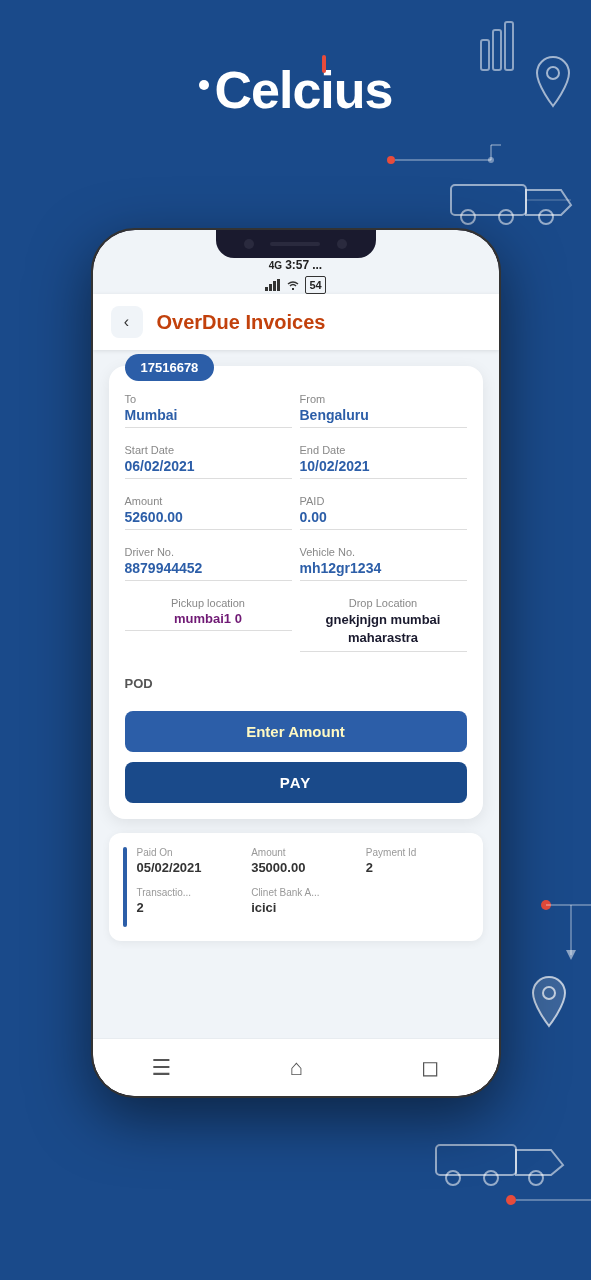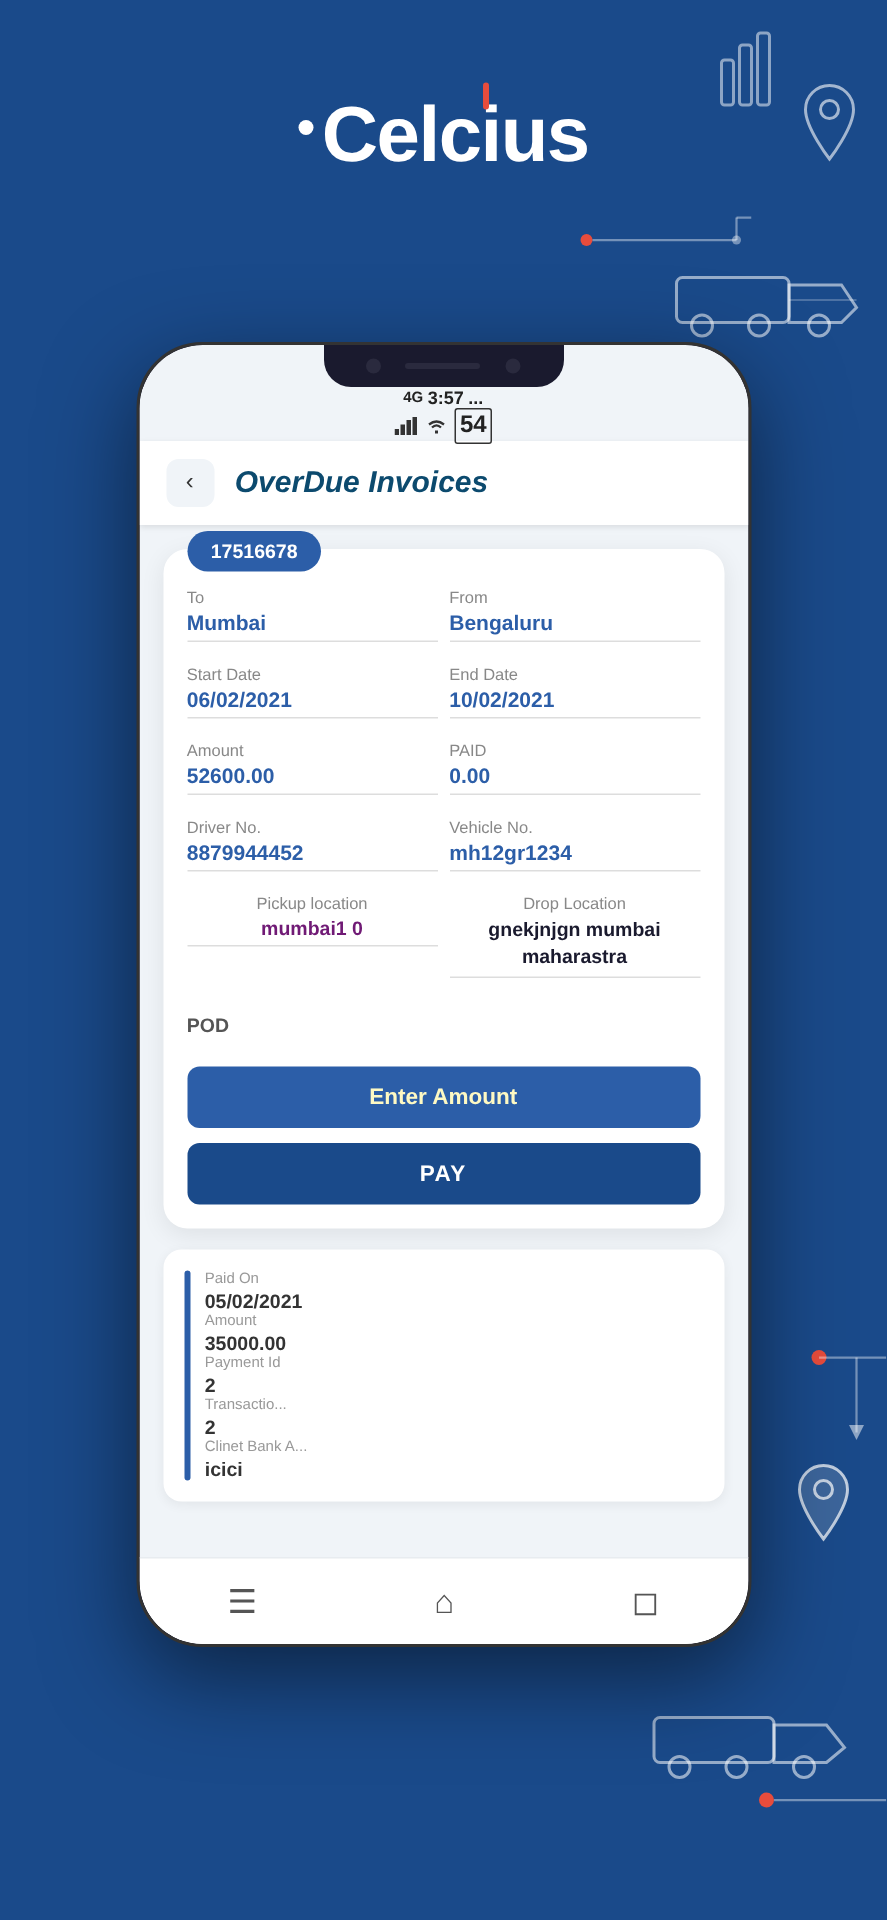--- a/index.html
+++ b/index.html
@@ -92,22 +92,21 @@
       display: flex;
       align-items: center;
       justify-content: center;
       cursor: pointer;
       font-size: 16px;
       color: #333;
     }
     .page-title {
       font-size: 20px;
       font-weight: 700;
-      color: #0c4a6e;
-      font-style: italic;
+      color: #c2410c;
     }
 
     
     .content-area {
       padding: 16px;
       overflow-y: auto;
       height: calc(100% - 160px);
     }
 
     
@@ -223,22 +222,22 @@
     .blue-bar {
       width: 4px;
       background: #2c5ea8;
       border-radius: 2px;
       align-self: stretch;
       min-height: 80px;
     }
 
     .payment-grid {
       display: grid;
-      grid-template-columns: 1fr;
-      gap: 0;
+      grid-template-columns: 1fr 1fr 1fr;
+      gap: 12px;
       flex: 1;
     }
 
     .pay-label {
       font-size: 10px;
       color: #999;
       margin-bottom: 2px;
     }
 
     .pay-value {
@@ -373,21 +372,21 @@
           <rect x="0" y="8" width="3" height="4" fill="#333"></rect>
           <rect x="4" y="5" width="3" height="7" fill="#333"></rect>
           <rect x="8" y="2" width="3" height="10" fill="#333"></rect>
           <rect x="12" y="0" width="3" height="12" fill="#333"></rect>
         </svg>
         <svg width="16" height="12" viewBox="0 0 16 12">
           <path d="M8 9 L8 11" stroke="#333" stroke-width="2"></path>
           <path d="M5 7 Q8 4 11 7" stroke="#333" stroke-width="1.5" fill="none"></path>
           <path d="M3 5 Q8 1 13 5" stroke="#333" stroke-width="1.5" fill="none"></path>
         </svg>
-        <span style="font-size:16px;border:1.5px solid #333;padding:2px 3px;border-radius:2px;">54</span>
+        <span style="font-size:11px;border:1.5px solid #333;padding:2px 3px;border-radius:2px;">54</span>
       </div>
     </div>
 
     <div class="top-bar">
       <div class="back-btn">
         <span>‹</span>
       </div>
       <span class="page-title">OverDue Invoices</span>
     </div>
 

